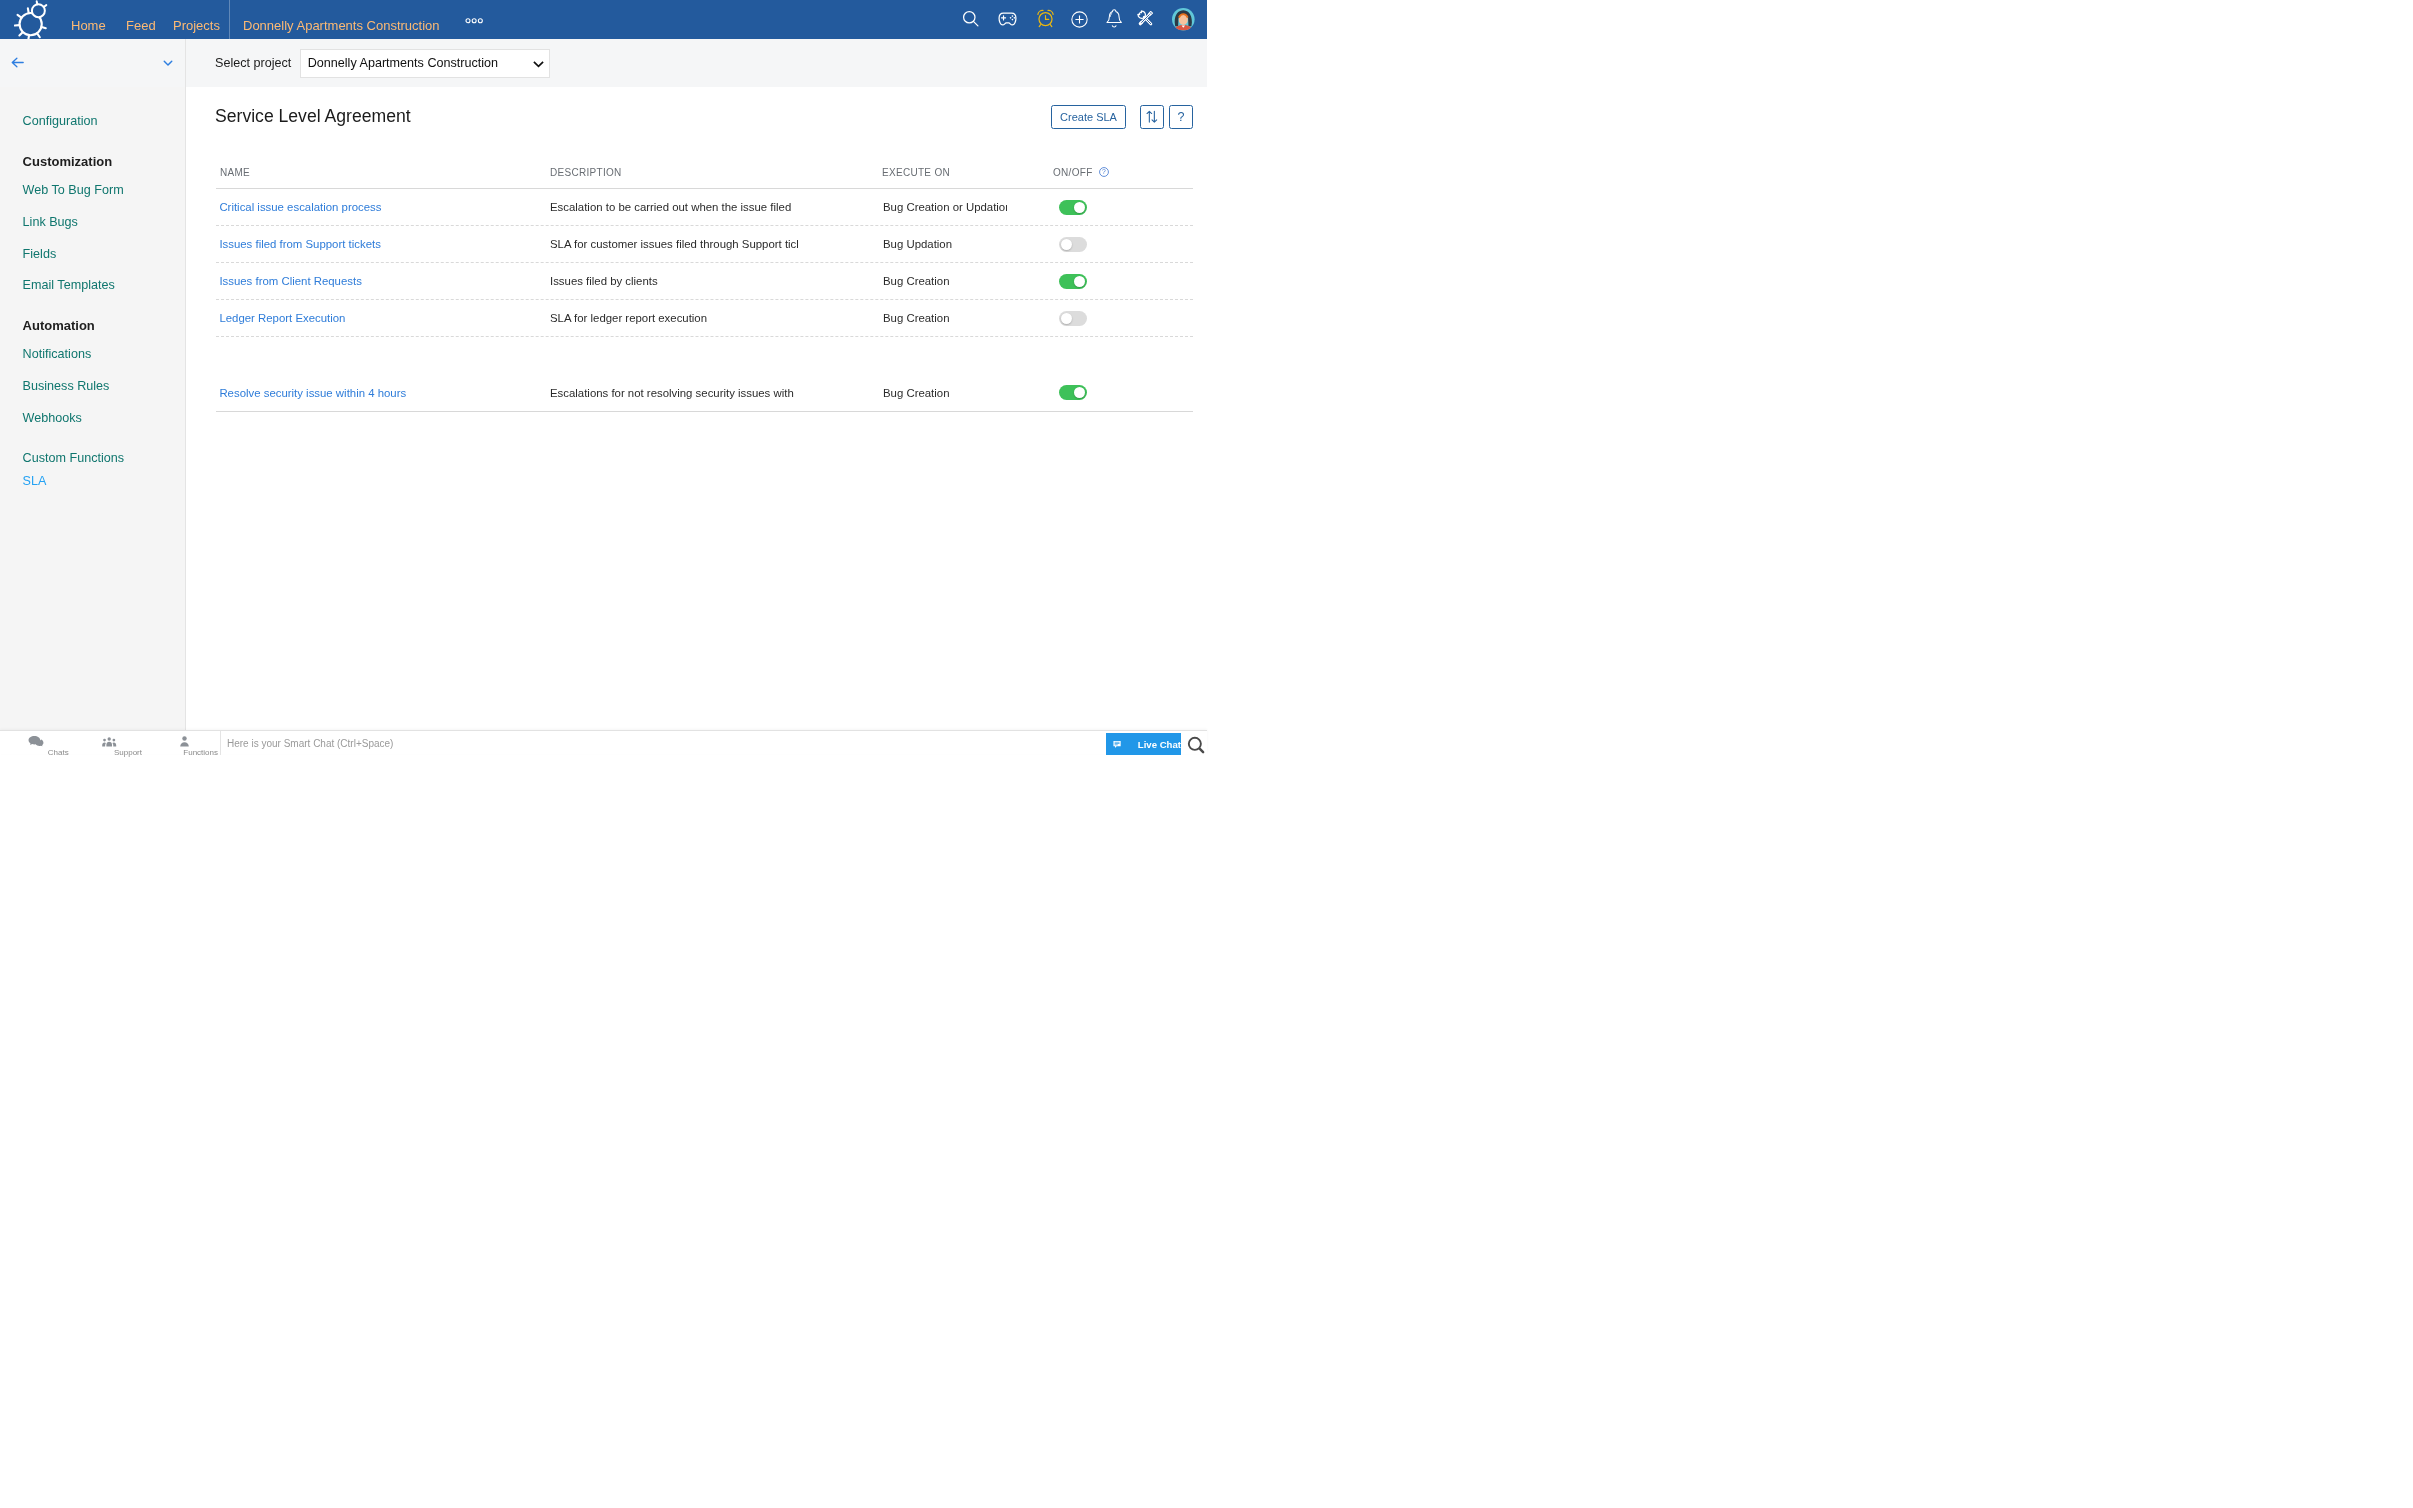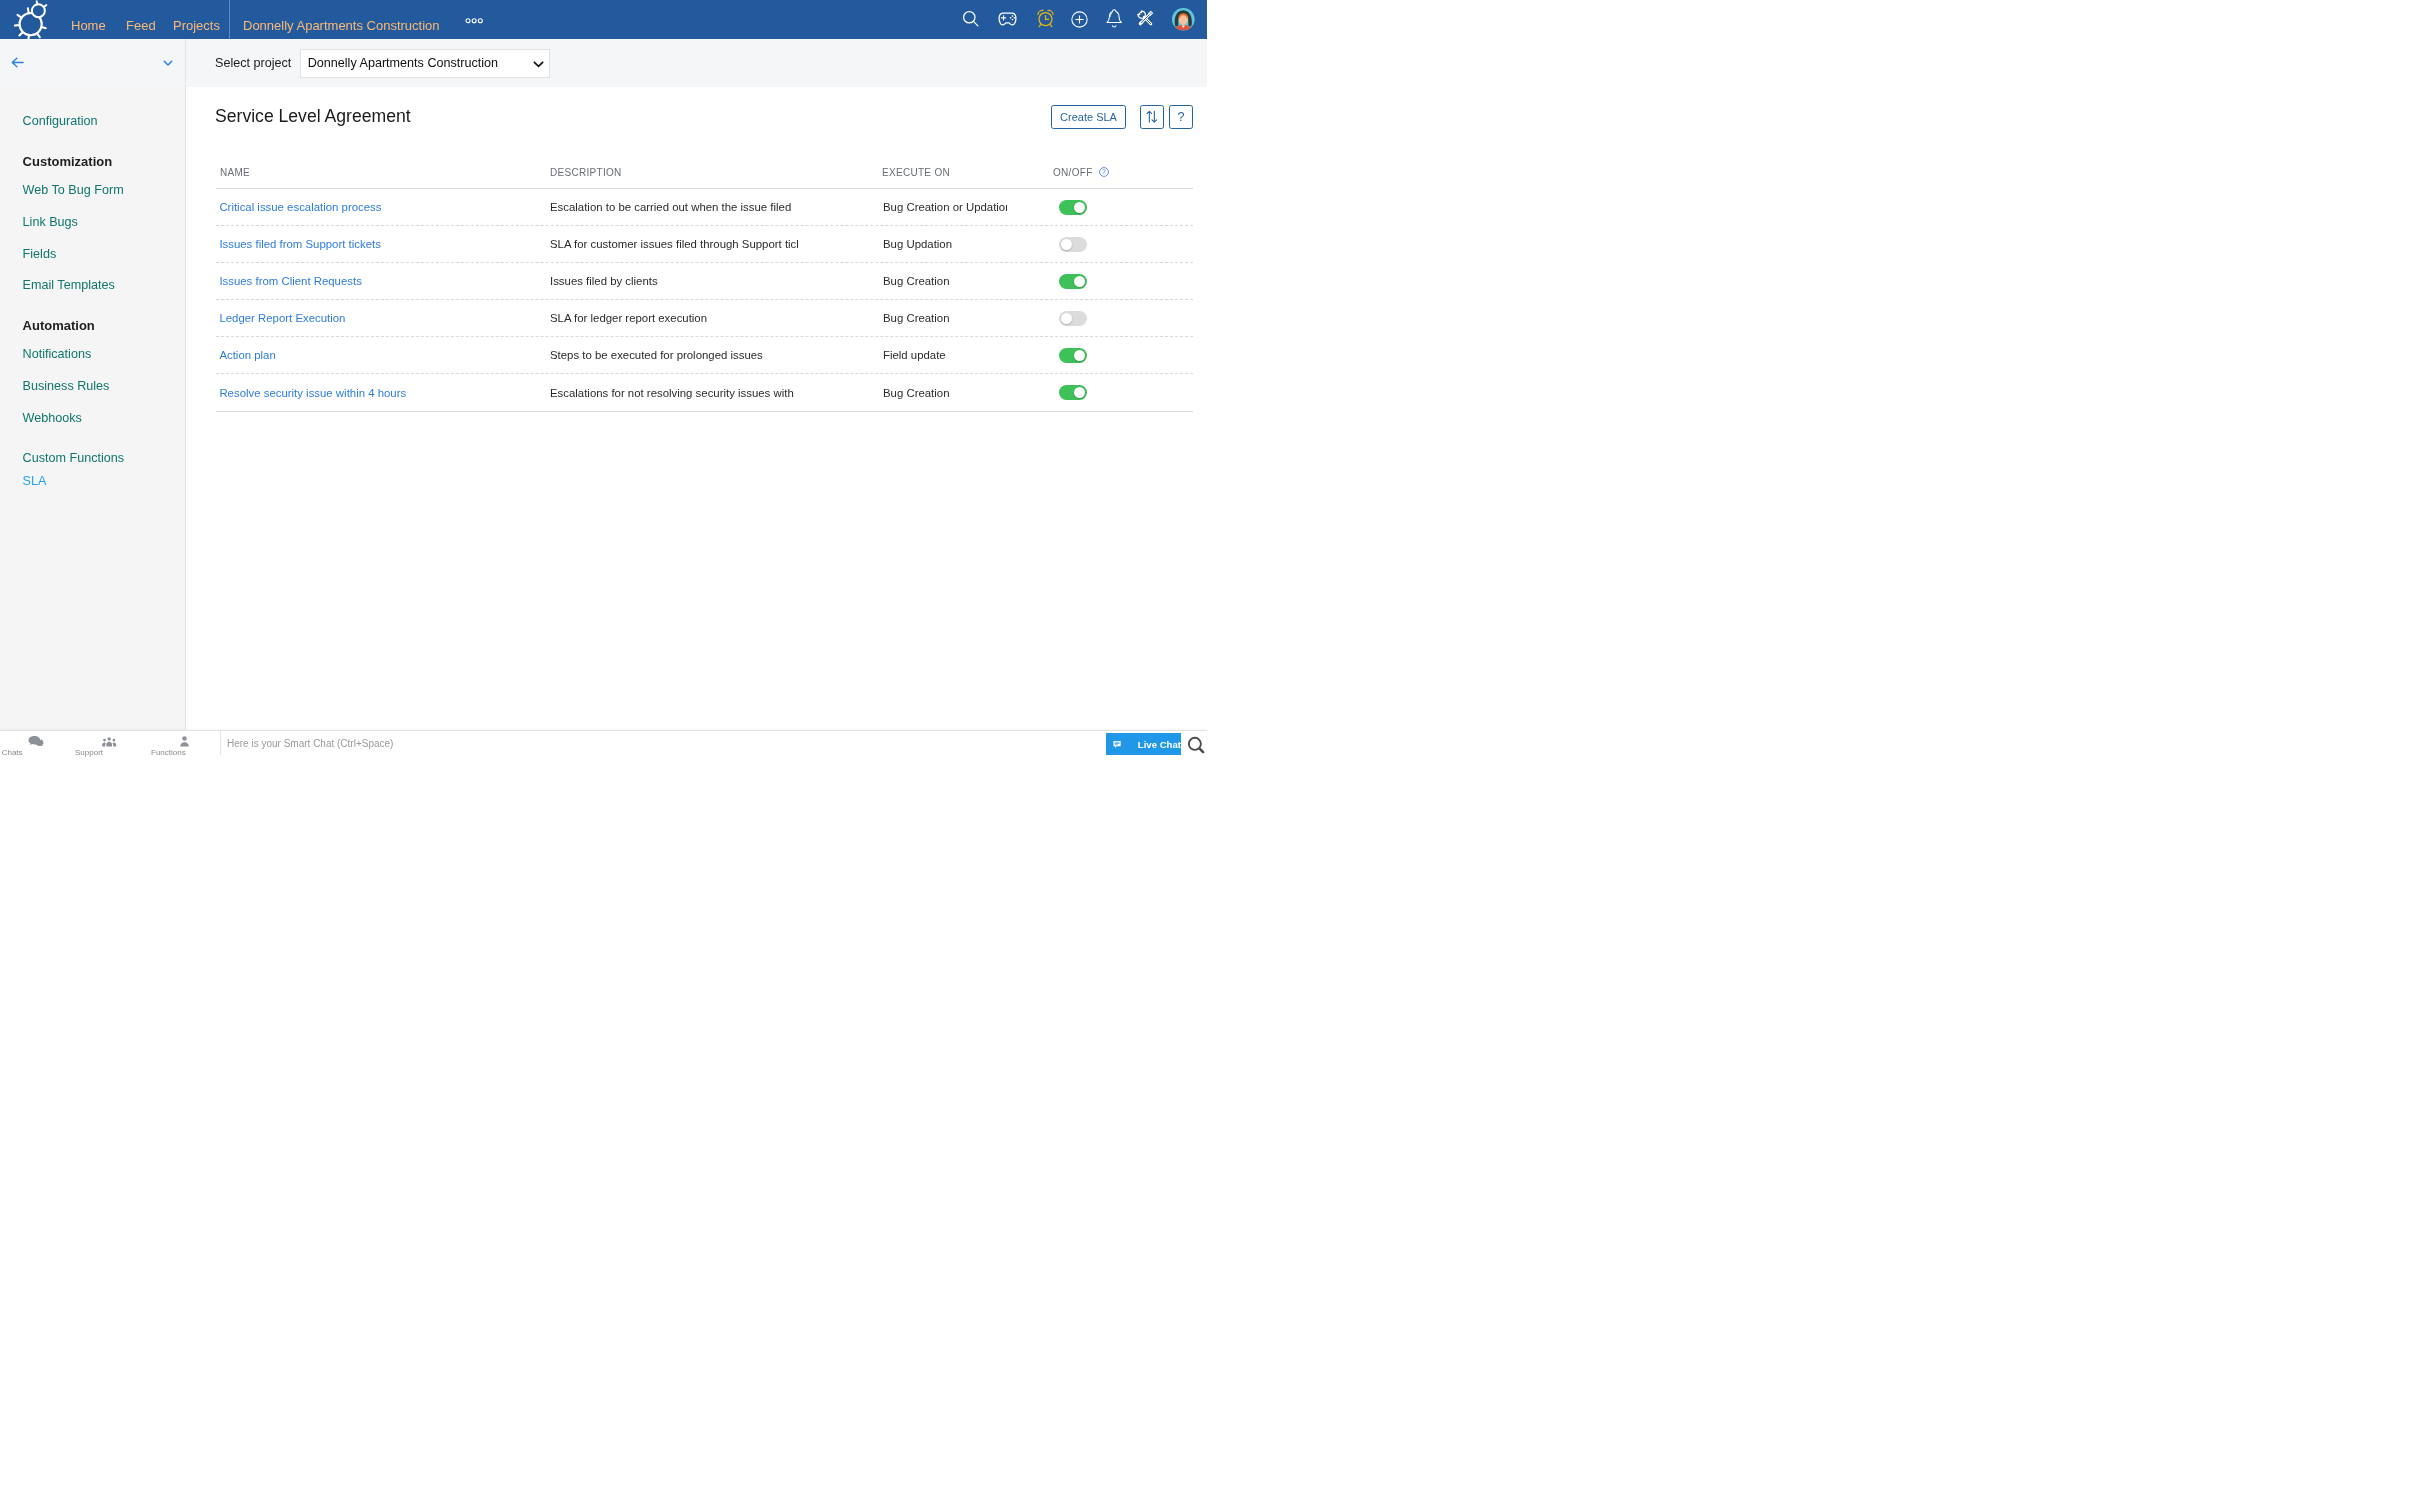--- a/index.html
+++ b/index.html
@@ -54,21 +54,21 @@
   .toff { background:#dcdcdc; }
   .knob { position:absolute; top:1.7px; width:11.4px; height:11.4px; border-radius:50%; background:#fff;
     box-shadow:0 0.8px 1.7px rgba(0,0,0,0.25); }
   .ton .knob { right:1.7px; }
   .toff .knob { left:1.7px; }
   #tbottom { position:absolute; left:30px; top:324px; width:977px; height:0; border-top:0.8px solid #d8d8d8; }
   
   #botbar { position:absolute; left:0; top:730px; width:1207px; height:24px; background:#fff;
     border-top:0.8px solid #e2e2e2; box-shadow:0 -0.8px 2.5px rgba(0,0,0,0.04); }
   #botdivider { position:absolute; left:220px; top:0; width:0.8px; height:24px; background:#e4e4e4; }
-  .botlabel { position:absolute; top:17px; font-size:8px; color:#8a8a8a; text-align:left; width:67px; }
+  .botlabel { position:absolute; top:17px; font-size:8px; color:#8a8a8a; text-align:right; width:67px; }
   #placeholder { position:absolute; left:227px; top:0; height:24px; display:flex; align-items:center;
     font-size:10px; color:#9a9a9a; }
   #livechat { position:absolute; left:1105px; top:0.8px; width:77px; height:23.5px; background:#2197e8;
     border-left:1.7px solid #fff; border-top:1.7px solid #fff; border-right:1.7px solid #fff;
     display:flex; align-items:center; color:#fff; font-size:9.6px; font-weight:bold; white-space:nowrap; }
 </style>
 </head>
 <body>
 <div id="topnav">
   <svg class="abs" style="left:14.2px;top:0" width="37" height="39" viewBox="0 0 44 46">
@@ -241,28 +241,20 @@
       </div>
   </div>
   <div class="row rowsep" style="top:213px">
     <div class="rlink">Ledger Report Execution</div>
     <div class="rdesc">SLA for ledger report execution</div>
     <div class="rexec">Bug Creation</div>
     <div class="toggle toff">
         <div class="knob"></div>
       </div>
   </div>
-  <div class="row rowsep" style="top:250px">
-    <div class="rlink">Action plan</div>
-    <div class="rdesc">Steps to be executed for prolonged issues</div>
-    <div class="rexec">Field update</div>
-    <div class="toggle ton">
-        <div class="knob"></div>
-      </div>
-  </div>
   <div class="row" style="top:287px">
     <div class="rlink">Resolve security issue within 4 hours</div>
     <div class="rdesc">Escalations for not resolving security issues with</div>
     <div class="rexec">Bug Creation</div>
     <div class="toggle ton">
         <div class="knob"></div>
       </div>
   </div>
   <div id="tbottom"></div>
 </div>

